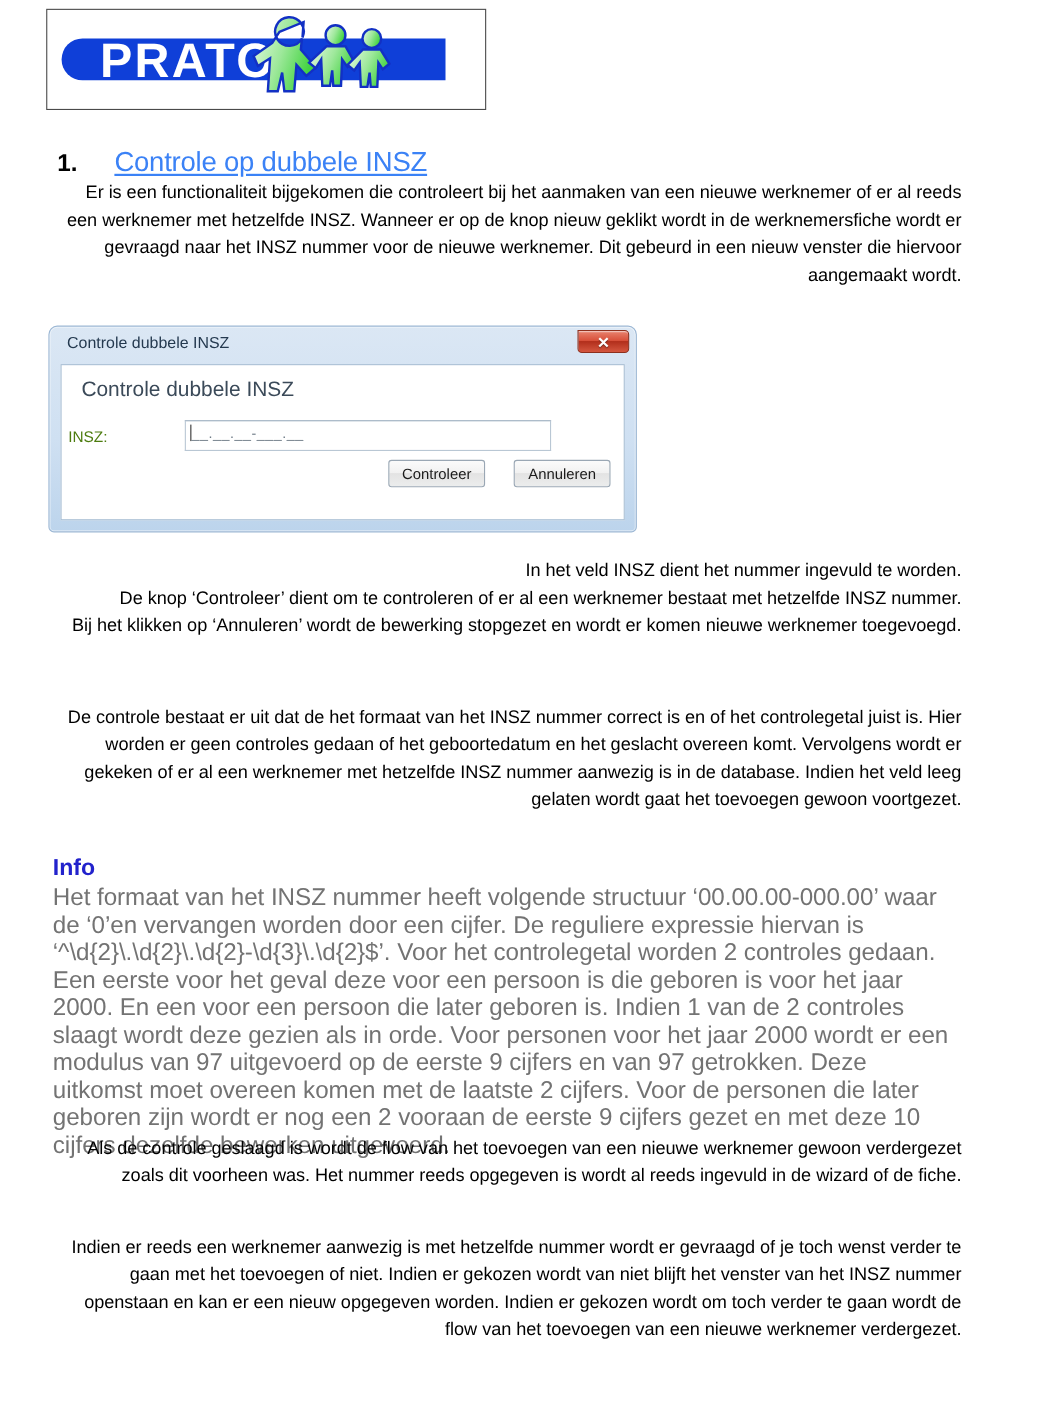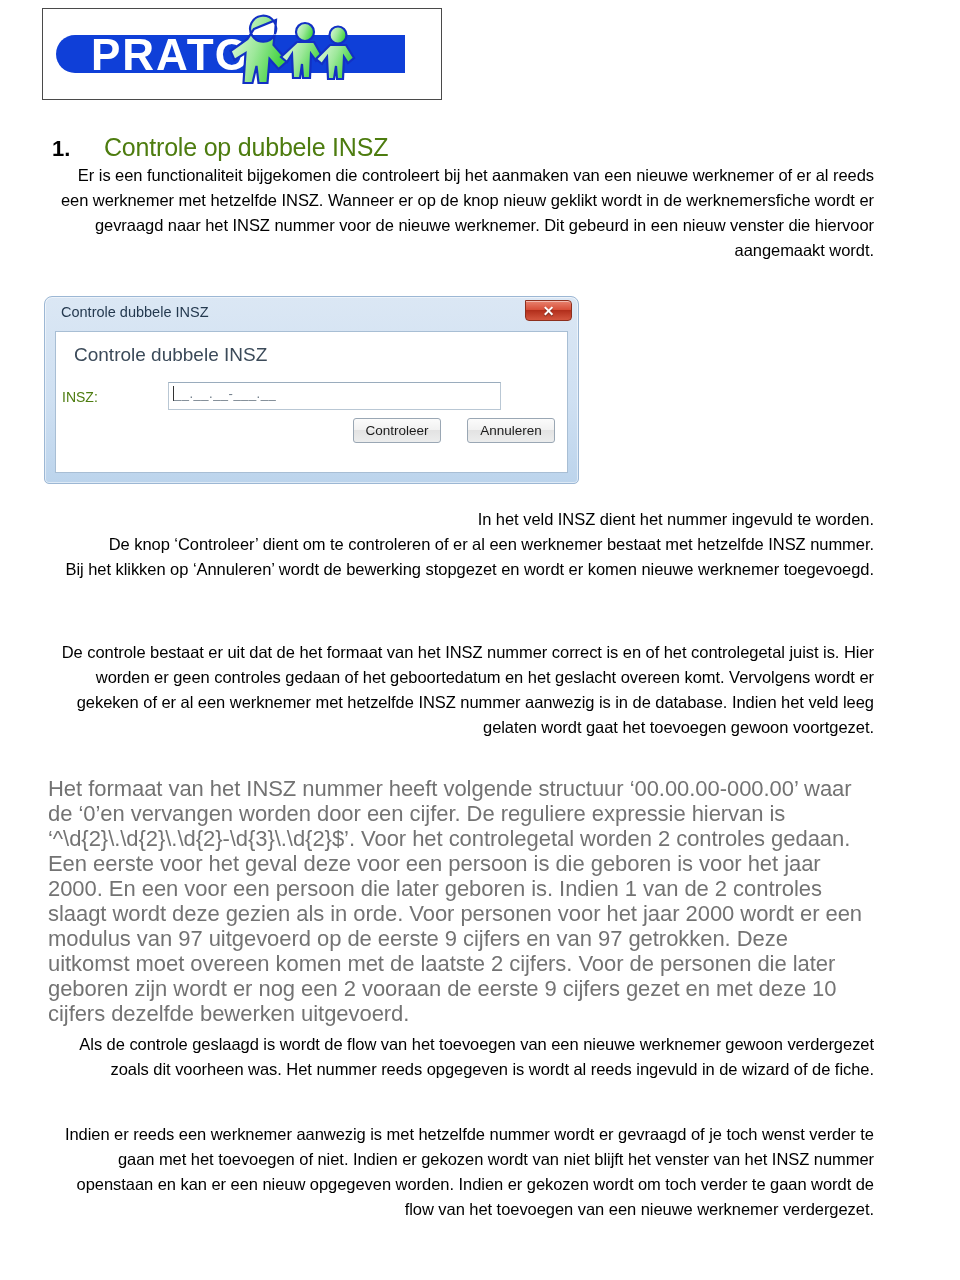--- a/index.html
+++ b/index.html
@@ -82,21 +82,22 @@
   }
   .section-num {
     font-size: 22px;
     font-weight: bold;
     color: #000;
     width: 52px;
     display: inline-block;
   }
   .section-title {
     font-size: 25px;
-    color: #4d7c0f;
+    color: #3b82f6;
+    text-decoration: underline;
     text-underline-offset: 3px;
     letter-spacing: -0.2px;
   }
 
   
   .para {
     position: absolute;
     left: 48px;
     width: 826px;
     font-size: 16.5px;
@@ -343,19 +344,20 @@
     </div>
   </div>
 
   <div class="para p-after" style="white-space: pre-line;">In het veld INSZ dient het nummer ingevuld te worden.
 De knop ‘Controleer’ dient om te controleren of er al een werknemer bestaat met hetzelfde INSZ nummer.
 Bij het klikken op ‘Annuleren’ wordt de bewerking stopgezet en wordt er komen nieuwe werknemer toegevoegd.</div>
 
   <div class="para p-detail">De controle bestaat er uit dat de het formaat van het INSZ nummer correct is en of het controlegetal juist is. Hier worden er geen controles gedaan of het geboortedatum en het geslacht overeen komt. Vervolgens wordt er gekeken of er al een werknemer met hetzelfde INSZ nummer aanwezig is in de database. Indien het veld leeg gelaten wordt gaat het toevoegen gewoon voortgezet.</div>
 
   <div class="info-block">
+    <div class="info-title">Info</div>
     <div class="info-body">Het formaat van het INSZ nummer heeft volgende structuur ‘00.00.00-000.00’ waar de ‘0’en vervangen worden door een cijfer. De reguliere expressie hiervan is ‘^\d{2}\.\d{2}\.\d{2}-\d{3}\.\d{2}$’. Voor het controlegetal worden 2 controles gedaan. Een eerste voor het geval deze voor een persoon is die geboren is voor het jaar 2000. En een voor een persoon die later geboren is. Indien 1 van de 2 controles slaagt wordt deze gezien als in orde. Voor personen voor het jaar 2000 wordt er een modulus van 97 uitgevoerd op de eerste 9 cijfers en van 97 getrokken. Deze uitkomst moet overeen komen met de laatste 2 cijfers. Voor de personen die later geboren zijn wordt er nog een 2 vooraan de eerste 9 cijfers gezet en met deze 10 cijfers dezelfde bewerken uitgevoerd.</div>
   </div>
 
   <div class="para p-success">Als de controle geslaagd is wordt de flow van het toevoegen van een nieuwe werknemer gewoon verdergezet zoals dit voorheen was. Het nummer reeds opgegeven is wordt al reeds ingevuld in de wizard of de fiche.</div>
   <div class="para p-exists">Indien er reeds een werknemer aanwezig is met hetzelfde nummer wordt er gevraagd of je toch wenst verder te gaan met het toevoegen of niet. Indien er gekozen wordt van niet blijft het venster van het INSZ nummer openstaan en kan er een nieuw opgegeven worden. Indien er gekozen wordt om toch verder te gaan wordt de flow van het toevoegen van een nieuwe werknemer verdergezet.</div>
 
 </div>
 
 </body></html>

